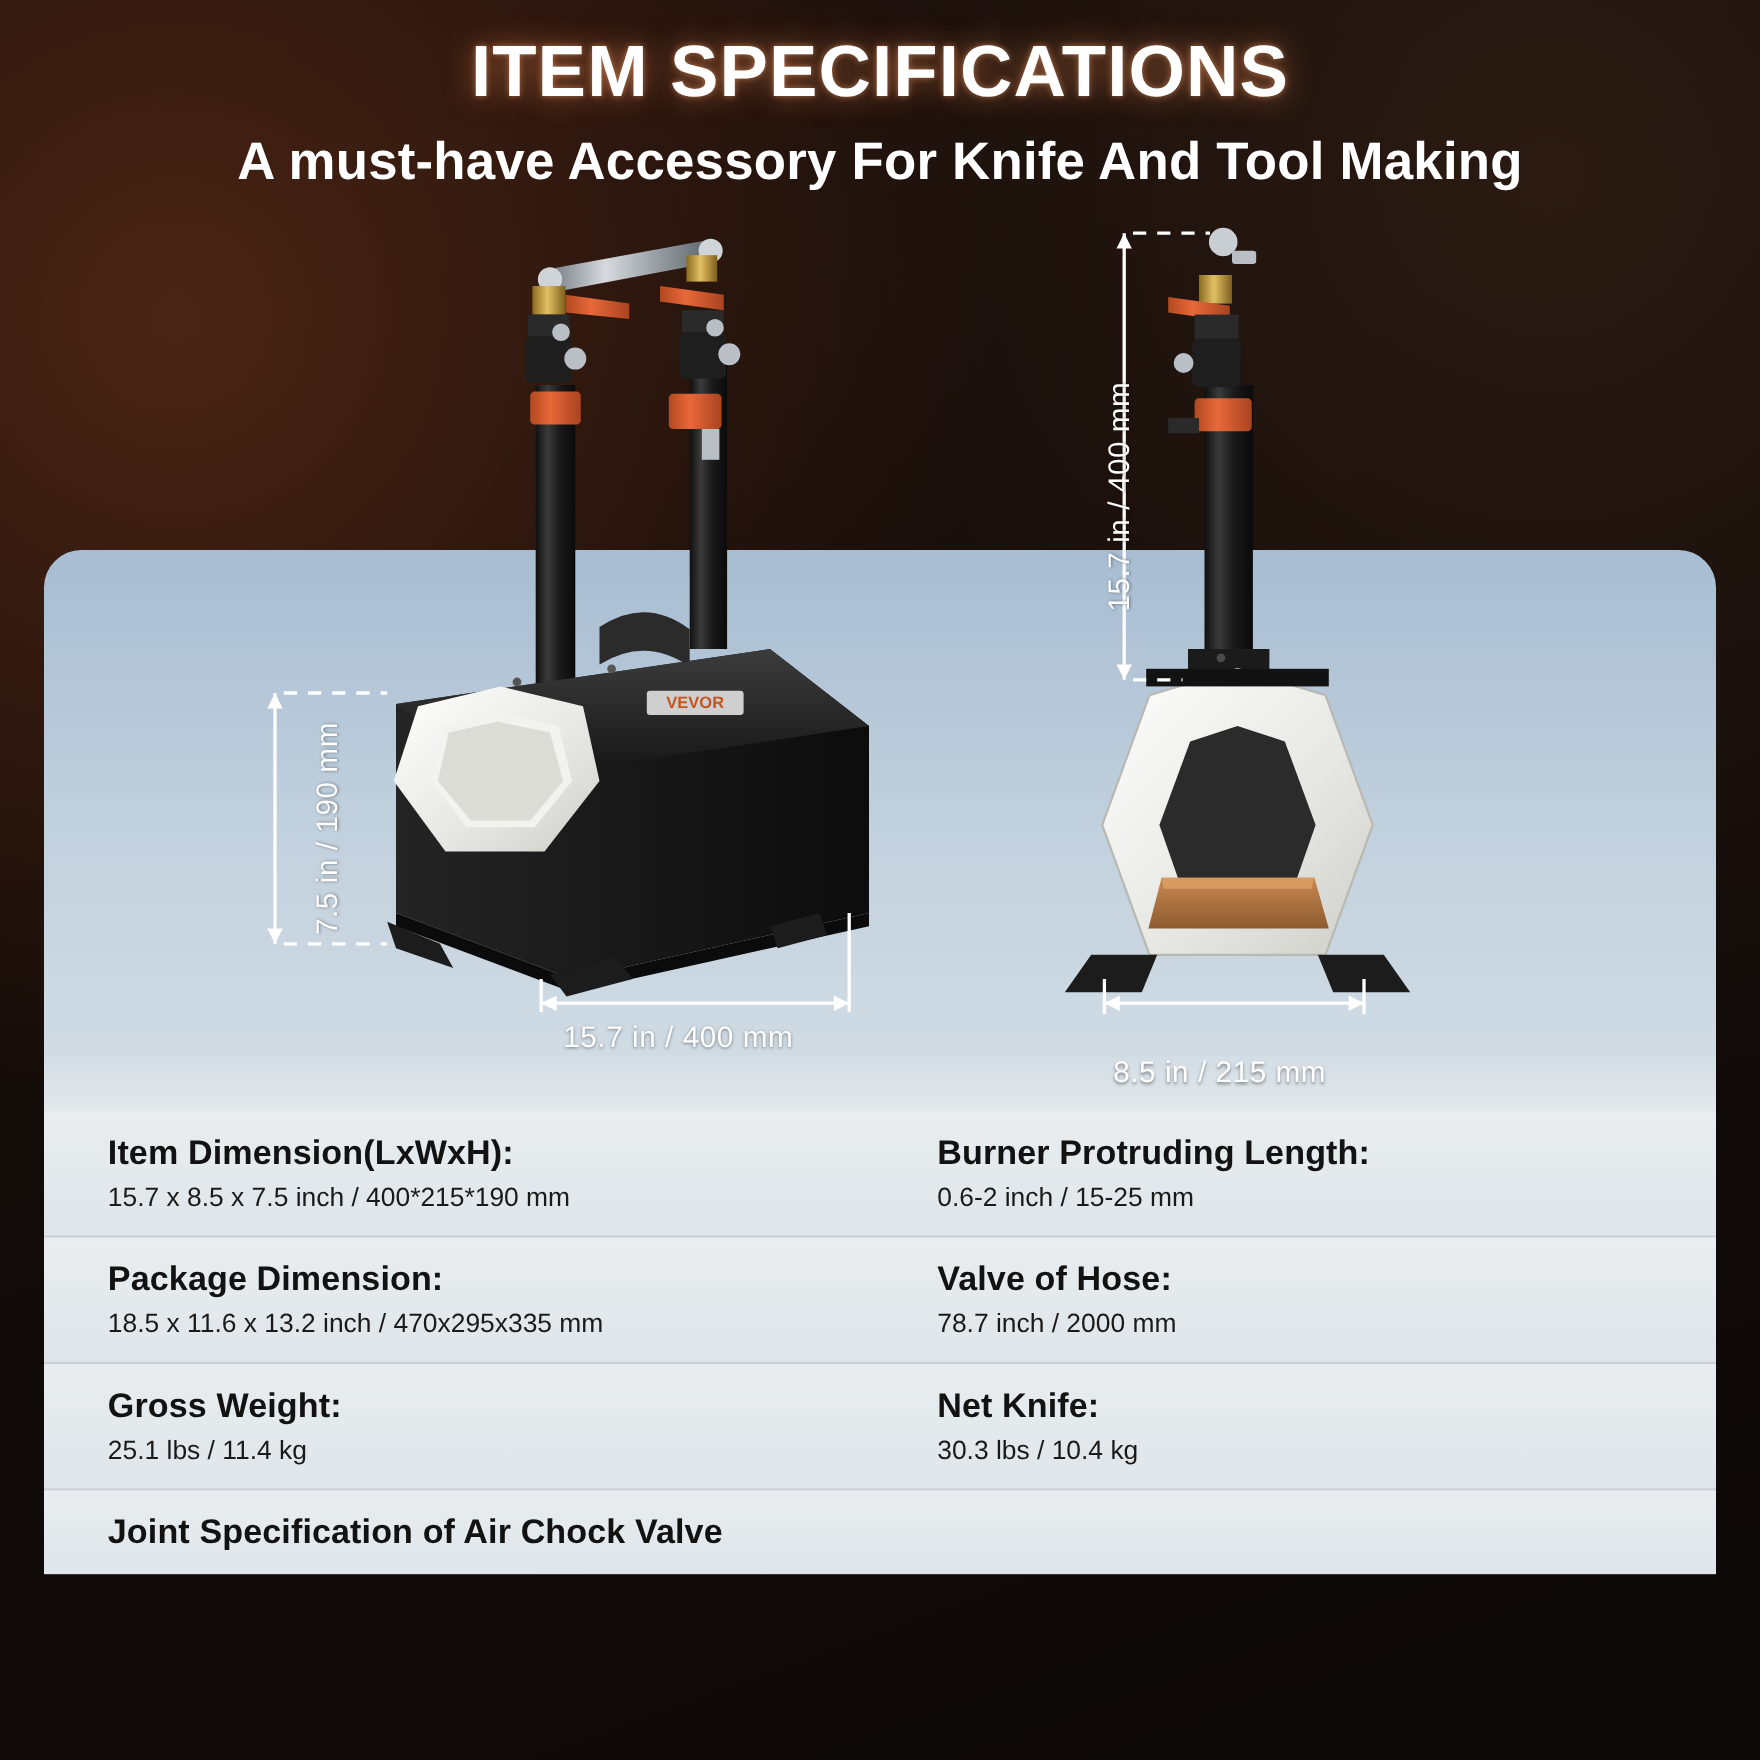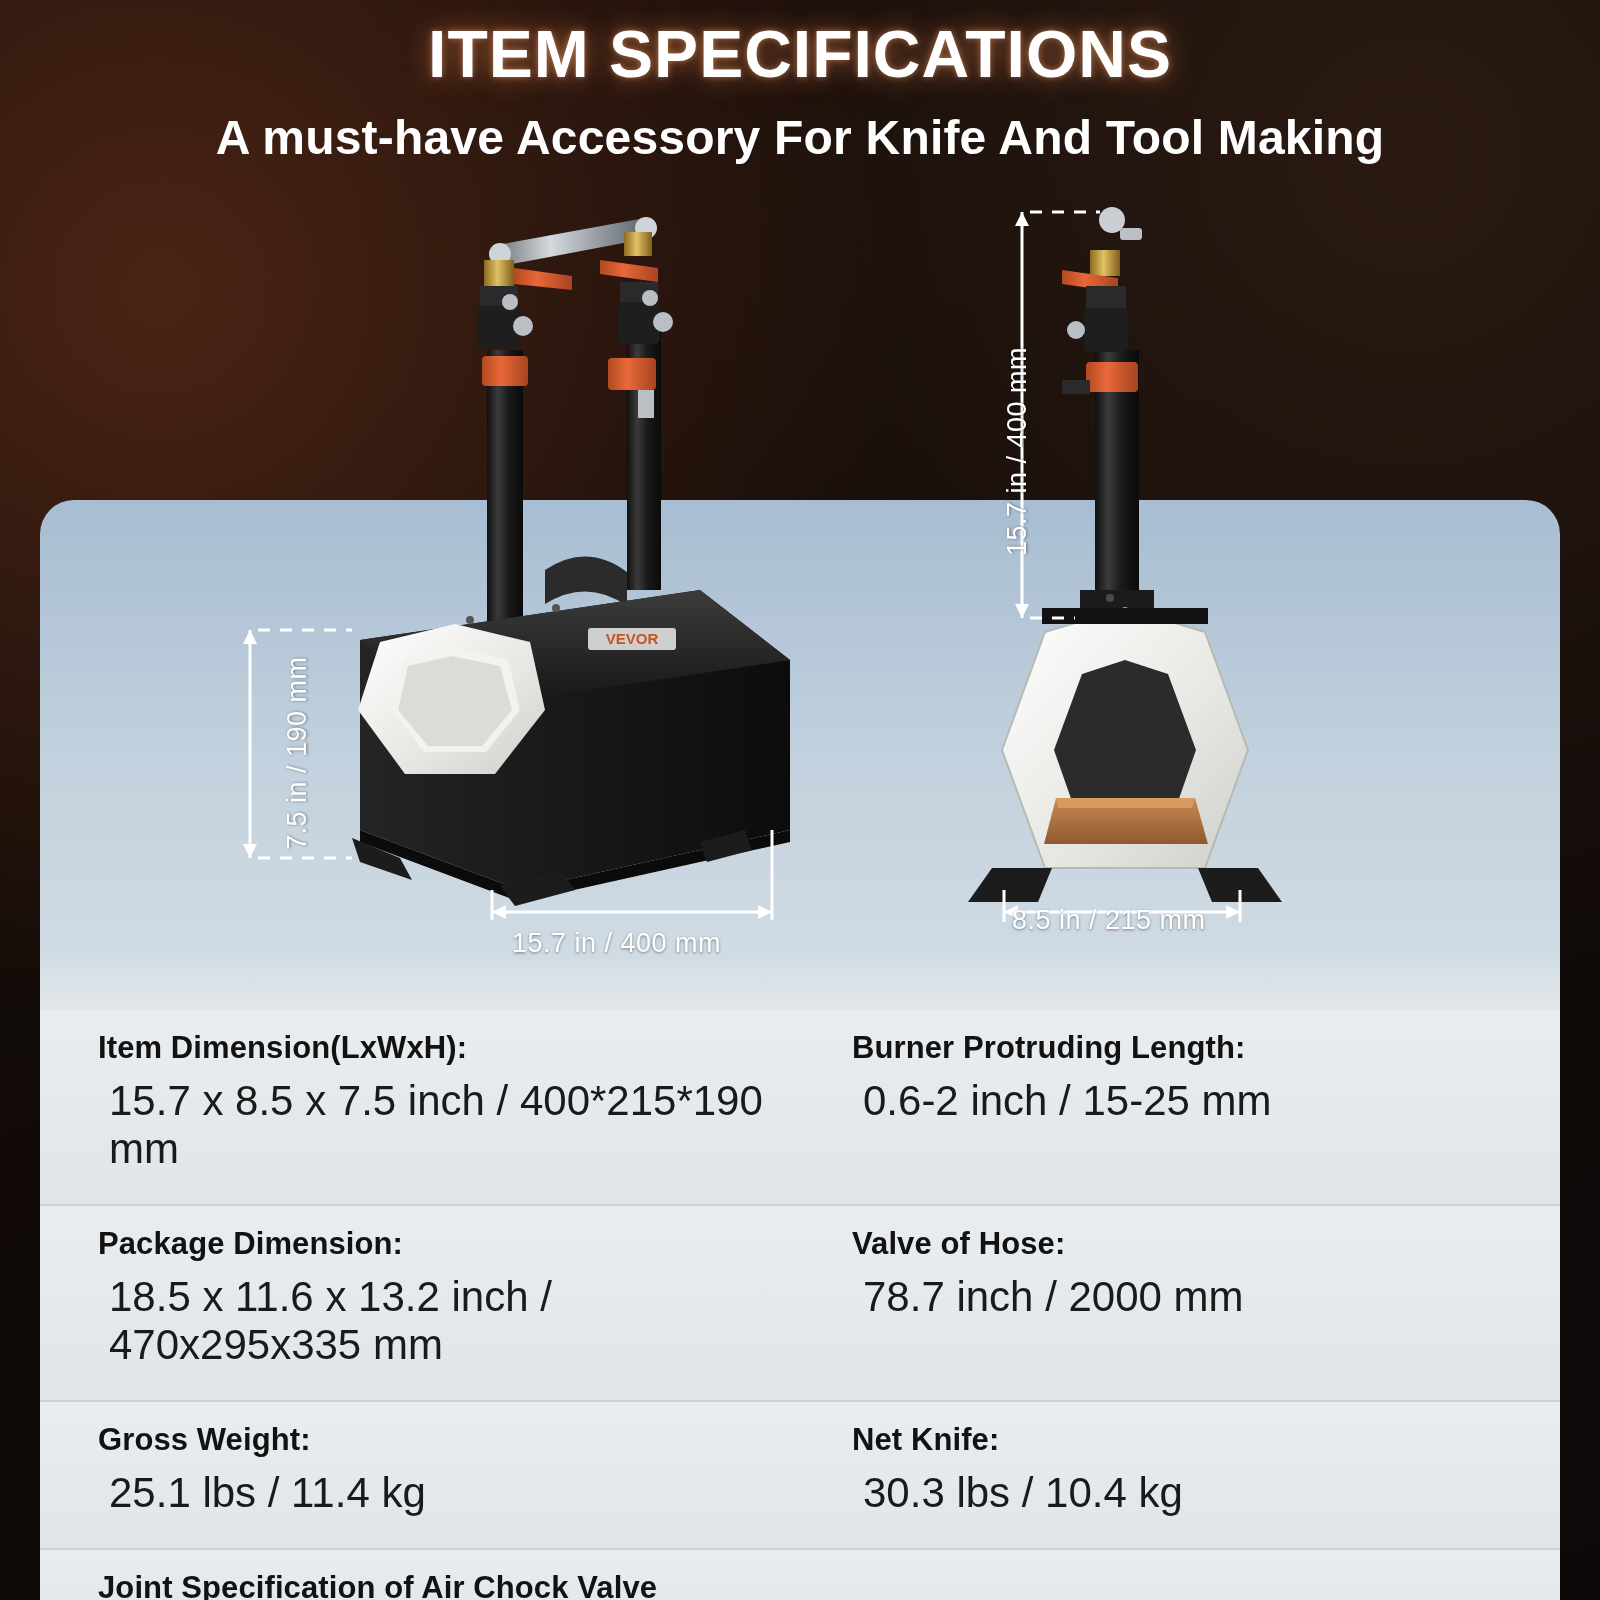--- a/index.html
+++ b/index.html
@@ -14,21 +14,21 @@
   .page {
     position:absolute; inset:0;
     background:
       radial-gradient(circle at 10% 18%, #4a2414 0%, rgba(74,36,20,0) 38%),
       radial-gradient(circle at 88% 10%, #2a1a12 0%, rgba(42,26,18,0) 42%),
       linear-gradient(160deg,#1b0f0b 0%, #120b08 45%, #0d0908 100%);
     overflow:hidden;
   }
 
   
-  .header { padding-top:16px; text-align:center; }
+  .header { padding-top:26px; text-align:center; }
   .title {
     font-size:66px; font-weight:bold; letter-spacing:1px;
     color:#fff; margin:0;
     text-shadow:0 0 26px rgba(255,150,90,0.55), 0 0 6px rgba(255,180,130,0.5);
   }
   .subtitle {
     font-size:48px; font-weight:bold; color:#ffffff; margin:18px 0 0 0;
     letter-spacing:0.2px;
   }
 
@@ -60,21 +60,21 @@
   .spec-cell {
     width:50%;
     padding:20px 0 20px 58px;
   }
   .spec-cell.right { padding-left:52px; }
   .spec-label {
     font-size:31px; font-weight:bold; color:#121212; margin:0 0 9px 0;
     letter-spacing:0.1px;
   }
   .spec-value {
-    font-size:42px; color:#1a1a1a; margin:11px; font-weight:normal;
+    font-size:24px; color:#1a1a1a; margin:0; font-weight:normal;
   }
   .spec-row.single .spec-cell { width:100%; }
   .spec-row.single .spec-label { margin-bottom:0; }
 
   
   .dim-text {
     position:absolute; color:#ffffff; font-size:27px; letter-spacing:0.5px;
     white-space:nowrap; text-shadow:0 1px 3px rgba(0,0,0,0.45);
   }
   .rot90 { transform:rotate(-90deg); transform-origin:left top; }
@@ -229,21 +229,21 @@
     <line x1="1004" y1="700" x2="1004" y2="732" stroke="#ffffff" stroke-width="3"></line>
     <line x1="1240" y1="700" x2="1240" y2="732" stroke="#ffffff" stroke-width="3"></line>
   </svg>
 
   <div class="dim-text rot90" style="left:282px; top:850px;">7.5 in / 190 mm</div>
 
   <div class="dim-text" style="left:512px; top:928px;">15.7 in / 400 mm</div>
 
   <div class="dim-text rot90" style="left:1002px; top:556px;">15.7 in / 400 mm</div>
 
-  <div class="dim-text" style="left:1012px; top:905px;">8.5 in / 215 mm</div>
+  <div class="dim-text" style="left:1012px; top:960px;">8.5 in / 215 mm</div>
 
   <div class="spec-table">
 
     <div class="spec-row">
       <div class="spec-cell">
         <p class="spec-label">Item Dimension(LxWxH):</p>
         <p class="spec-value">15.7 x 8.5 x 7.5 inch / 400*215*190 mm</p>
       </div>
       <div class="spec-cell right">
         <p class="spec-label">Burner Protruding Length:</p>

